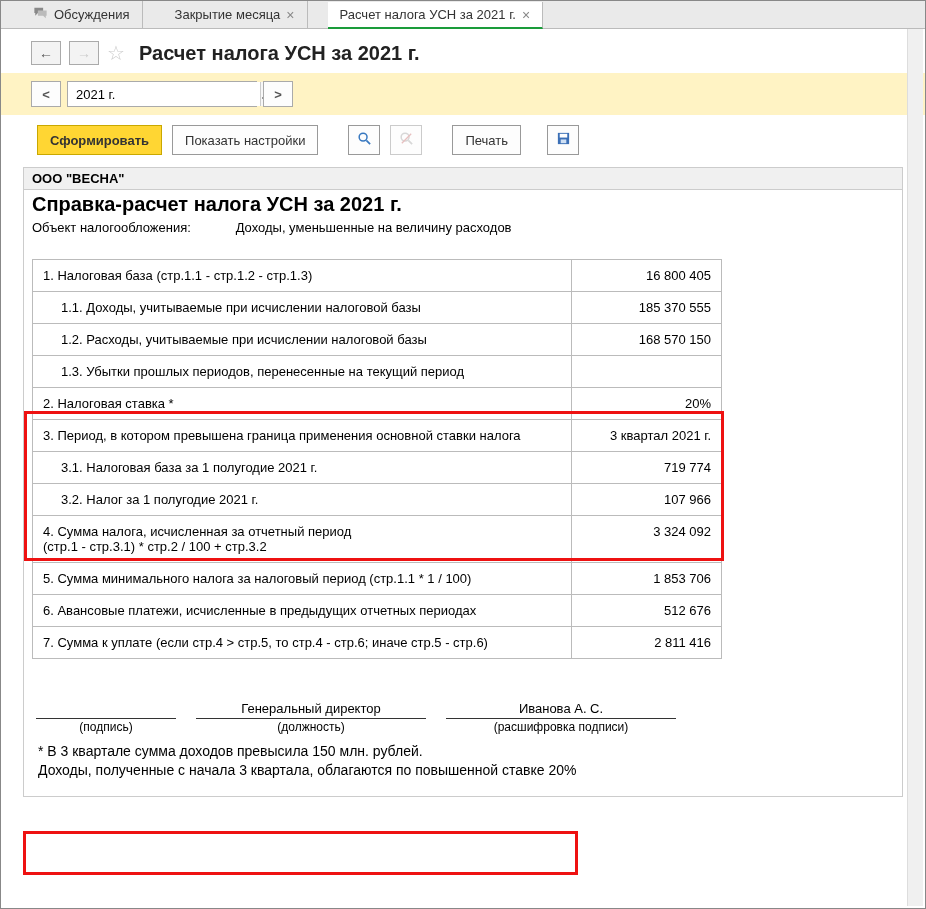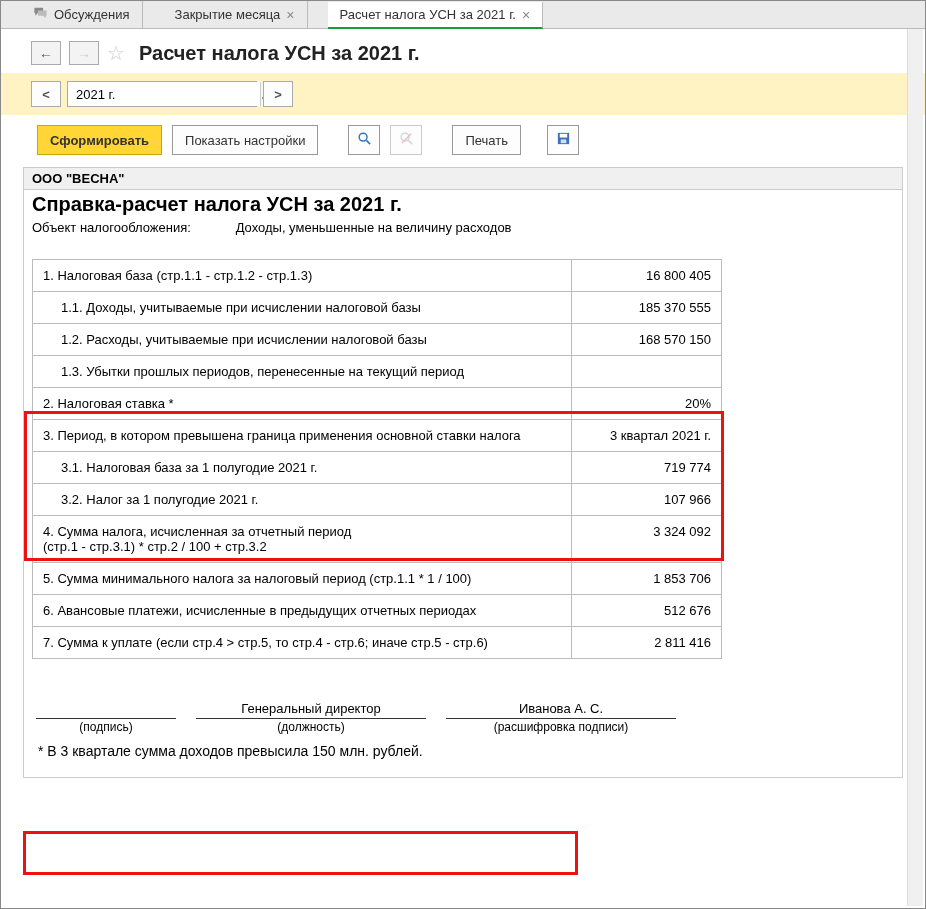--- a/index.html
+++ b/index.html
@@ -325,19 +325,20 @@
       <div class="sign-line">(должность)</div>
     </div>
     <div class="sign-cell" style="width:230px">
       <div>Иванова А. С.</div>
       <div class="sign-line">(расшифровка подписи)</div>
     </div>
   </div>
 
   <div class="footnote">
     <div>* В 3 квартале сумма доходов превысила 150 млн. рублей.</div>
+    <div>Доходы, полученные с начала 3 квартала, облагаются по повышенной ставке 20%</div>
   </div>
 </div>
 
 <div class="hl-box" style="left:23px; top:410px; width:700px; height:150px;"></div>
 <div class="hl-box" style="left:22px; top:830px; width:555px; height:44px;"></div>
 
 <div class="scrollbar-v"></div>
 
 </body></html>

